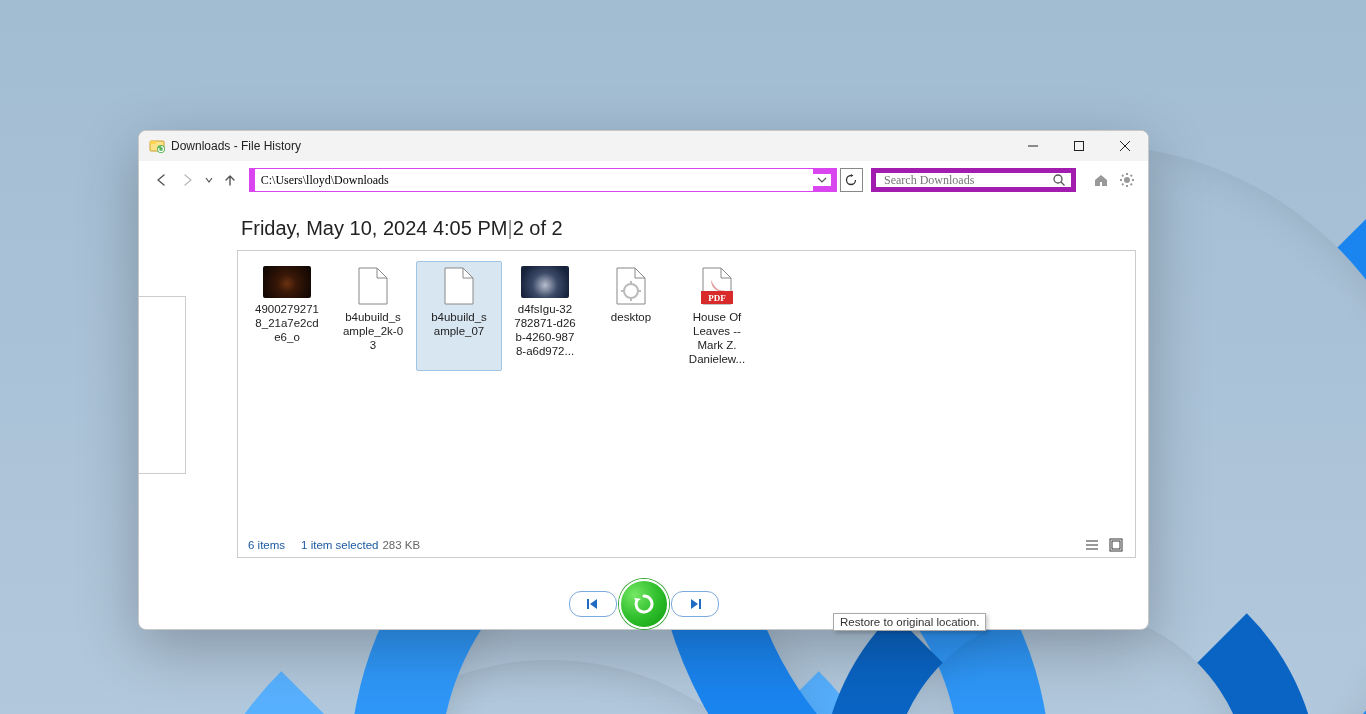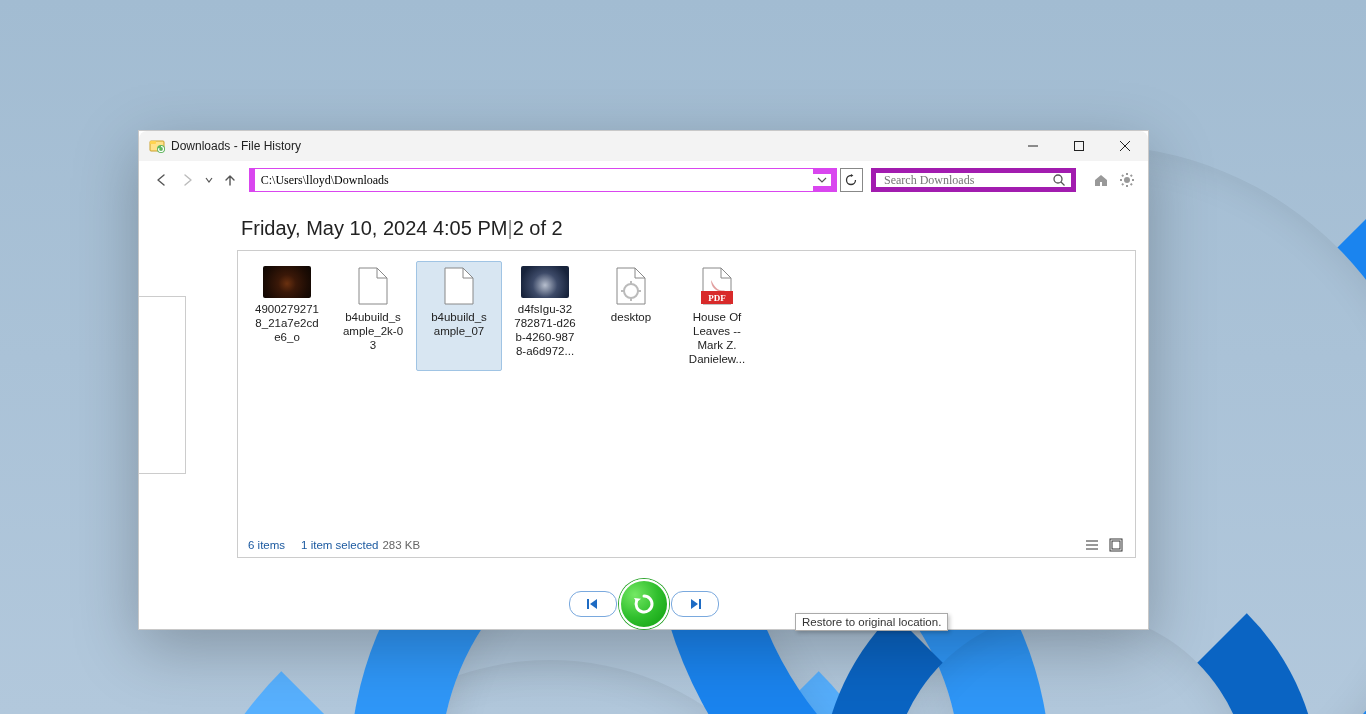--- a/index.html
+++ b/index.html
@@ -8,21 +8,21 @@
 .wallpaper{position:absolute;inset:0;overflow:hidden}
 .swirl{position:absolute;border-radius:50%}
 .s1{width:700px;height:700px;border:90px solid #1a84ef;left:650px;top:55px;border-radius:50%}
 .s2{width:520px;height:520px;border:90px solid #2f97f8;left:350px;top:420px}
 .s3{width:360px;height:360px;border:70px solid #0a64c3;left:820px;top:540px}
 .s4{width:560px;height:560px;border:100px solid #58b1ff;left:170px;top:560px}
 .swirl{box-shadow:inset 0 0 40px rgba(0,0,0,.1)}
 .swirl::after{content:"";position:absolute;inset:0;background:transparent;border-radius:50%}
 .swirl{border-top-color:transparent}
 
-.window{position:absolute;left:138px;top:130px;width:1009px;height:498px;background:#fff;border-radius:0;border:1px solid #c8c8c8;box-shadow:0 18px 60px rgba(0,0,0,.25);display:flex;flex-direction:column}
+.window{position:absolute;left:138px;top:130px;width:1009px;height:498px;background:#fff;border-radius:8px;border:1px solid #c8c8c8;box-shadow:0 18px 60px rgba(0,0,0,.25);display:flex;flex-direction:column}
 
 .titlebar{height:30px;display:flex;align-items:center;padding:0 0 0 10px;background:#f3f3f3;border-top-left-radius:8px;border-top-right-radius:8px}
 .titlebar .ticon{width:16px;height:16px;margin-right:6px;position:relative}
 .titlebar .ticon svg{display:block}
 .title-text{font-size:12px;color:#222}
 .winctrls{margin-left:auto;display:flex}
 .winbtn{width:46px;height:30px;display:flex;align-items:center;justify-content:center;color:#222}
 .winbtn svg{display:block}
 
 .toolbar{height:38px;display:flex;align-items:center;padding:0 12px;gap:4px}
@@ -62,21 +62,21 @@
 .statusbar .sz{color:#666;margin-left:4px}
 .view-toggle{margin-left:auto;display:flex;gap:6px;color:#333}
 .view-toggle .vbtn{width:18px;height:18px;display:flex;align-items:center;justify-content:center}
 
 .bottombar{height:50px;display:flex;align-items:center;justify-content:center;position:relative}
 .pill{width:46px;height:24px;border:1.5px solid #7aa9de;border-radius:12px;background:#fff;display:flex;align-items:center;justify-content:center;color:#1e6bc3}
 .pill.left{margin-right:2px}
 .pill.right{margin-left:2px}
 .restore{width:46px;height:46px;border-radius:50%;border:2px solid #fff;box-shadow:0 0 0 1px #2fa52f;background:radial-gradient(circle at 30% 30%,#74e864 0%,#30bf2d 50%,#0d9d0d 100%);display:flex;align-items:center;justify-content:center;margin:0 0px;z-index:2}
 .restore svg{display:block}
-.tooltip{position:absolute;left:656px;top:34px;background:#fff;border:1px solid #aaa;padding:2px 6px;font-size:11.5px;color:#333;box-shadow:2px 2px 4px rgba(0,0,0,.2)}
+.tooltip{position:absolute;left:694px;top:34px;background:#fff;border:1px solid #aaa;padding:2px 6px;font-size:11.5px;color:#333;box-shadow:2px 2px 4px rgba(0,0,0,.2)}
 </style>
 </head>
 <body>
 
 <div class="wallpaper">
   <div class="swirl s4"></div>
   <div class="swirl s2"></div>
   <div class="swirl s1"></div>
   <div class="swirl s3"></div>
 </div>

